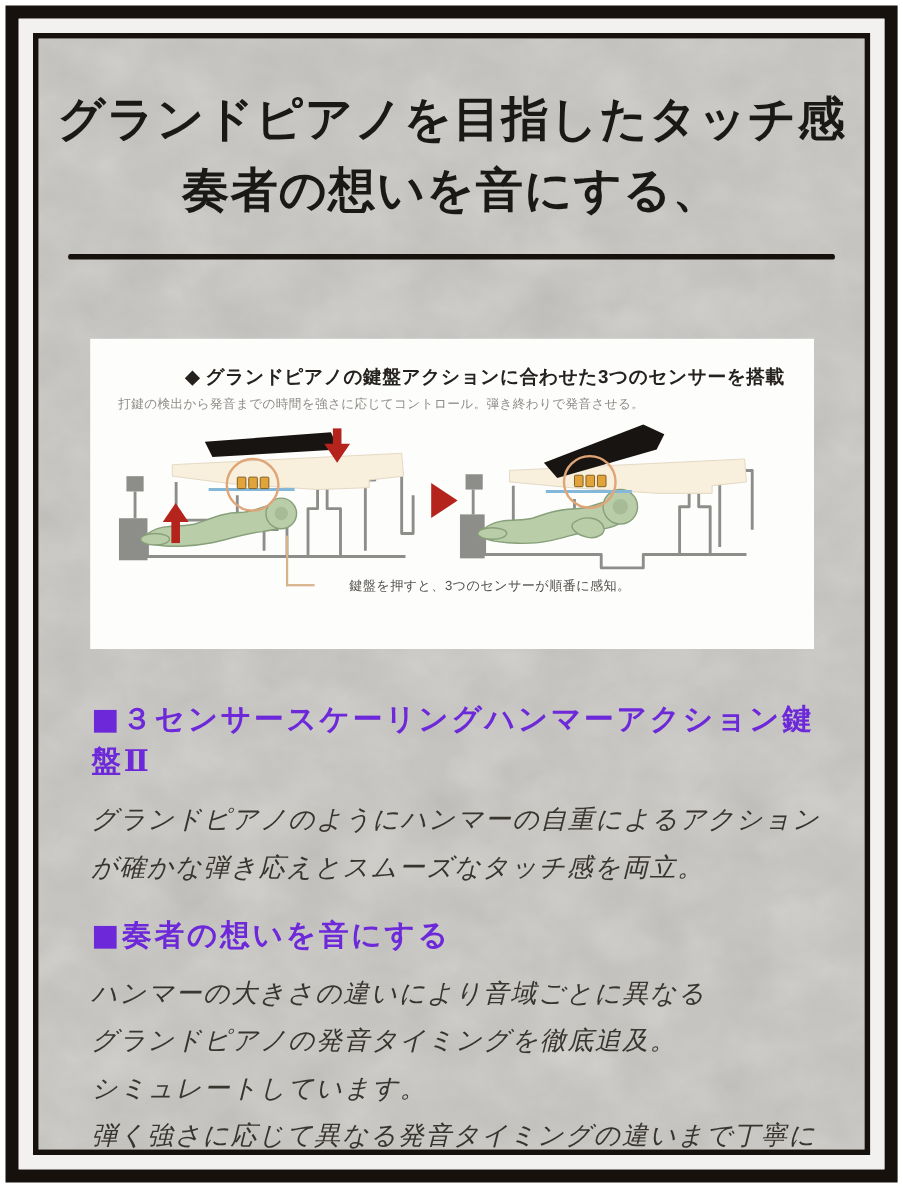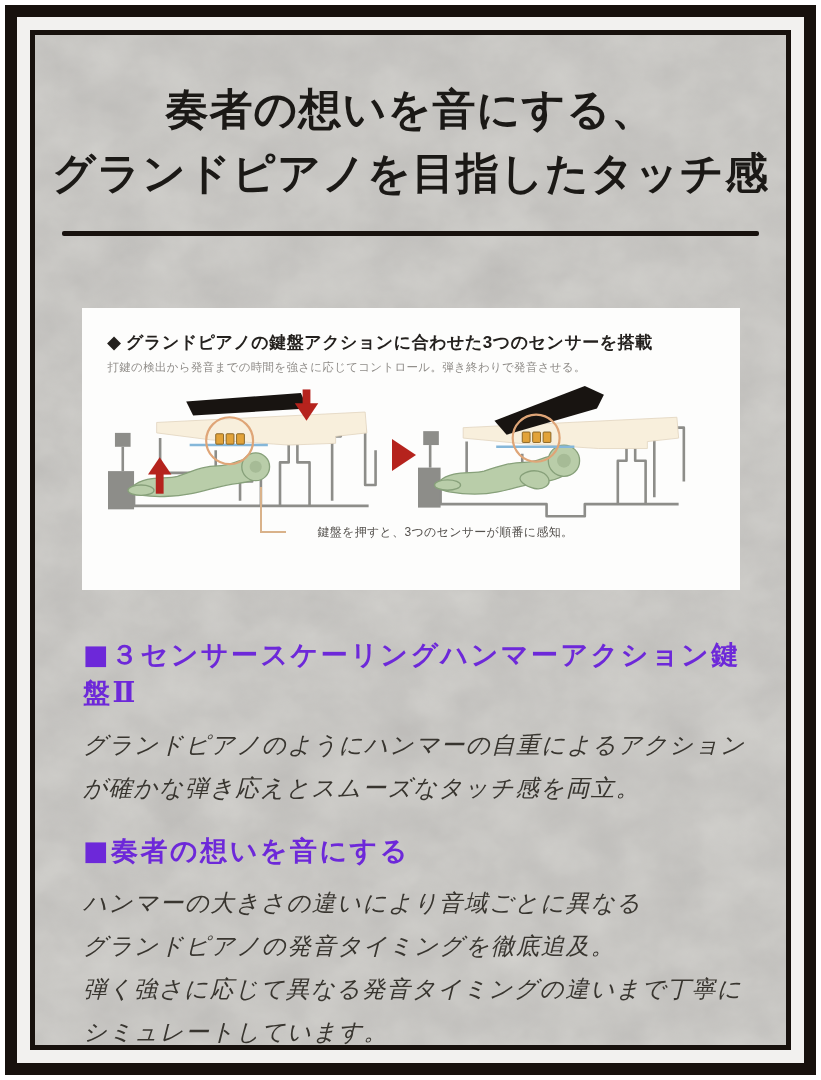--- a/index.html
+++ b/index.html
@@ -39,21 +39,21 @@
     background: var(--frame-black, #221c16);
   }
 
   
   .card {
     width: 658px; height: 282px; margin: 72px auto 0 auto;
     background: var(--card-white, #fdfdfc);
     padding: 23px 26px 0 26px;
   }
   .card-title {
-    font-size: 17px; font-weight: bold; color: #24211e; letter-spacing: .5px;
+    font-size: 17px; font-weight: bold; color: #24211e; letter-spacing: .5px; text-align: right;
   }
   .card-title .diamond { margin-right: 5px; }
   .card-subtitle {
     margin-top: 6px; font-size: 11.5px; color: var(--subtext-gray, #8f8c88);
     letter-spacing: .3px;
   }
   .diagram-row { display: flex; align-items: center; margin-top: 8px; }
   .action-svg { width: 278px; height: 138px; flex: 0 0 auto; }
   .next-arrow {
     width: 0; height: 0; margin: 6px 2px 0 6px;
@@ -97,22 +97,22 @@
         <filter id="grain">
           <feTurbulence type="fractalNoise" baseFrequency="0.018 0.022" numOctaves="4" seed="11"></feTurbulence>
           <feColorMatrix type="matrix" values="0 0 0 0 0.38  0 0 0 0 0.37  0 0 0 0 0.36  0.45 0.45 0.45 0 0"></feColorMatrix>
         </filter>
         <rect width="751" height="1010" filter="url(#grain)"></rect>
       </svg>
 
       <div class="content">
 
         <h1 class="page-title">
+          <div>グランドピアノを目指したタッチ感</div>
           <div>奏者の想いを音にする、</div>
-          <div>グランドピアノを目指したタッチ感</div>
         </h1>
 
         <div class="divider"></div>
 
         <div class="card">
           <div class="card-title">
             <span class="diamond">◆</span><span>グランドピアノの鍵盤アクションに合わせた3つのセンサーを搭載</span>
           </div>
           <div class="card-subtitle">打鍵の検出から発音までの時間を強さに応じてコントロール。弾き終わりで発音させる。</div>
 
@@ -201,21 +201,21 @@
           </div>
         </div>
 
         <div class="section section-2">
           <h2 class="section-heading">
             <span>■</span><span>奏者の想いを音にする</span>
           </h2>
           <div class="section-body">
             <p class="body-line">ハンマーの大きさの違いにより音域ごとに異なる</p>
             <p class="body-line">グランドピアノの発音タイミングを徹底追及。</p>
+            <p class="body-line">シミュレートしています。</p>
             <p class="body-line">弾く強さに応じて異なる発音タイミングの違いまで丁寧に</p>
-            <p class="body-line">シミュレートしています。</p>
           </div>
         </div>
 
       </div>
     </div>
   </div>
 </div>
 
 </body></html>

